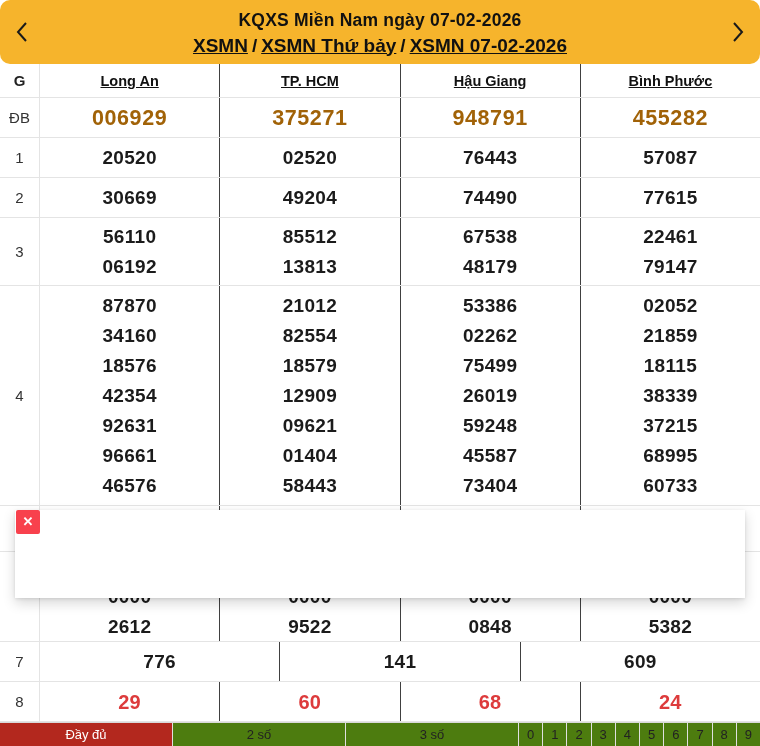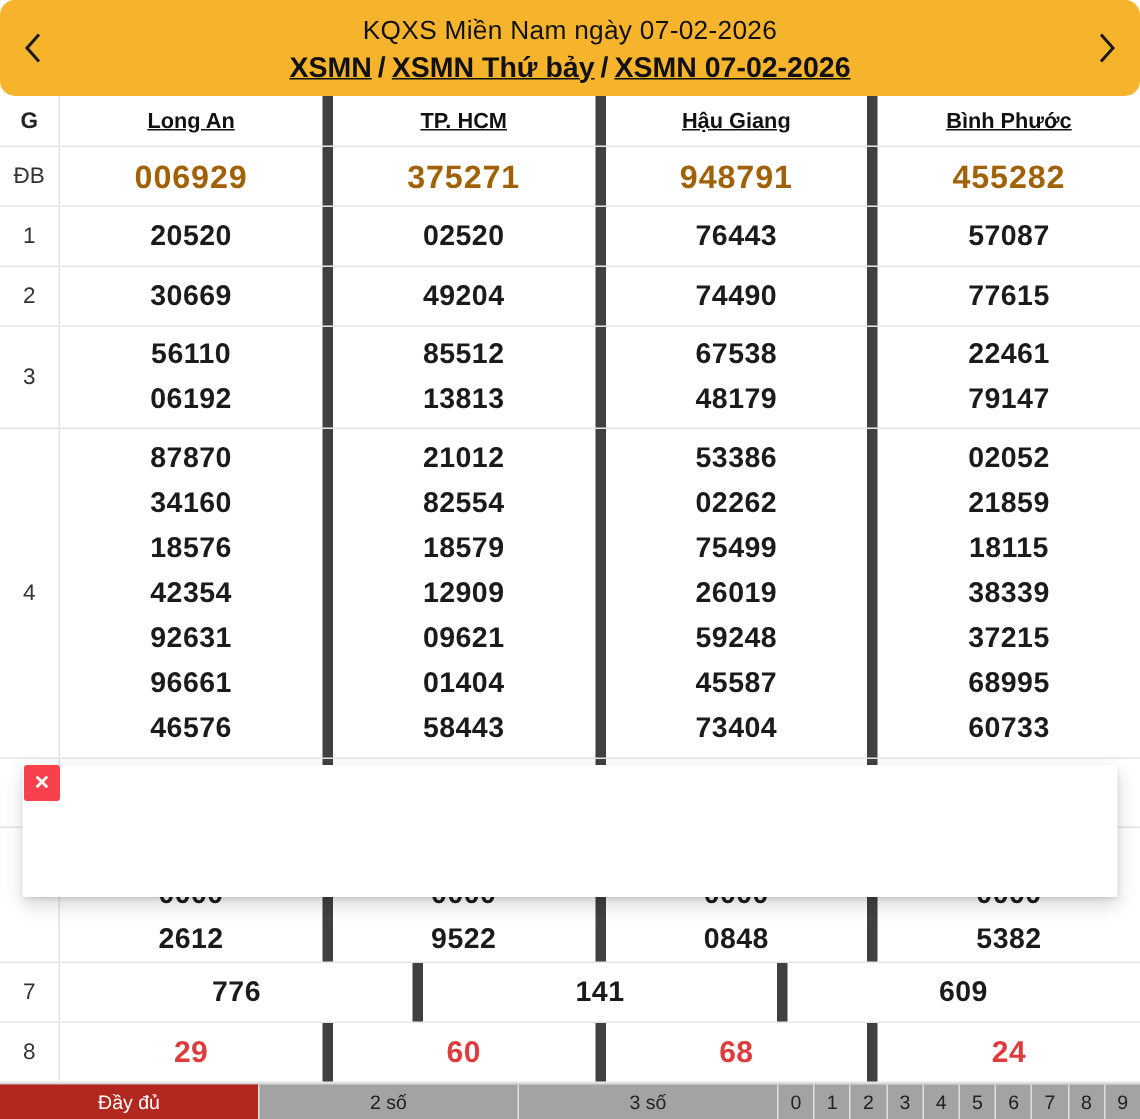--- a/index.html
+++ b/index.html
@@ -7,31 +7,31 @@
     font-family:"Liberation Sans", sans-serif; }
   .page { position:relative; width:760px; height:746px; background:#fff; }
 
   
   .topbar { height:64px; background:#F6B42C; border-radius:10px;
     display:flex; align-items:center; justify-content:space-between; }
   .nav-btn { width:44px; height:64px; display:flex; align-items:center;
     justify-content:center; background:transparent; border:none; cursor:pointer; }
   .head-center { flex:1; display:flex; flex-direction:column; align-items:center;
     justify-content:center; gap:4px; padding-top:2px; }
-  .head-title { font-size:17.5px; font-weight:normal; color:#111; letter-spacing:.2px; }
+  .head-title { font-size:17.5px; font-weight:bold; color:#111; letter-spacing:.2px; }
   .crumbs { font-size:19px; font-weight:600; color:#111; }
   .crumbs a { color:#111; text-decoration:underline; cursor:pointer; }
   .crumb-sep { padding:0 4px; }
 
   
   .t-row { display:flex; border-bottom:1px solid #e4e4e4; }
   .t-label { width:40px; flex:0 0 40px; border-right:1px solid #e4e4e4;
     display:flex; align-items:center; justify-content:center;
     font-size:15px; color:#333; }
-  .t-cell { flex:1; border-right:7px solid #404040; display:flex;
+  .t-cell { flex:1; border-right:1px solid #404040; display:flex;
     flex-direction:column; align-items:center; justify-content:center; }
   .t-cell:last-child { border-right:none; }
   .thead { height:34px; }
   .thead .t-cell a { font-size:14.5px; font-weight:bold; color:#111;
     text-decoration:underline; cursor:pointer; }
   .thead .t-label { font-size:15px; font-weight:bold; color:#222; }
   .num { font-weight:bold; font-size:19px; color:#1b1b1b; line-height:30px;
     letter-spacing:.3px; }
   .special .num { color:#a16207; font-size:21.5px; letter-spacing:.6px; }
   .two-digit .num { color:#DD3B3C; font-size:20px; }
@@ -40,21 +40,21 @@
   .ad-overlay { position:absolute; left:15px; top:510px; width:730px; height:88px;
     background:#ffffff; z-index:5;
     box-shadow:0 5px 12px rgba(0,0,0,.16), 0 1px 3px rgba(0,0,0,.10); }
   .close-btn { position:absolute; left:1px; top:0; width:24px; height:24px;
     background:#F8414D; color:#fff; border:none; border-radius:2px;
     font-size:13px; line-height:24px; text-align:center; cursor:pointer;
     font-weight:bold; }
 
   
   .filterbar { height:24px; display:flex; border-top:1px solid #d9d9d9;
-    font-size:13px; background:#a3a3a3; }
+    font-size:13px; background:#4d7c0f; }
   .ftab { display:flex; align-items:center; justify-content:center;
     color:#222; cursor:pointer; border-left:1px solid #e0e0e0; }
   .ftab:first-child { border-left:none; }
   .ftab.active { background:#B3281E; color:#fff; border-left:none; }
   .ftab-full { flex:0 0 172px; }
   .ftab-2 { flex:0 0 173px; }
   .ftab-3 { flex:0 0 173px; }
   .digit-strip { flex:1; display:flex; }
   .digit-cell { flex:1; display:flex; align-items:center; justify-content:center;
     border-left:1px solid #e0e0e0; color:#222; cursor:pointer; font-size:13px; }

